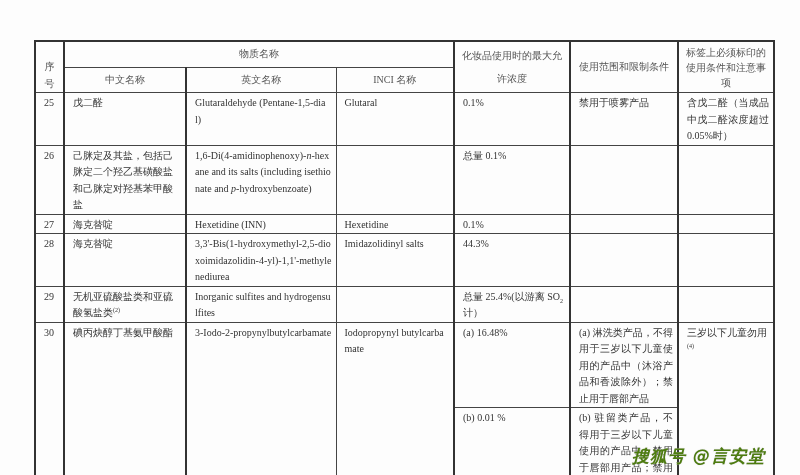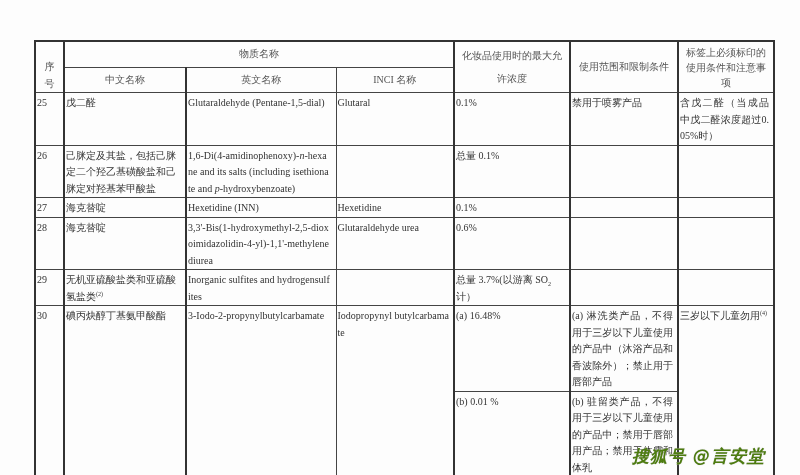--- a/index.html
+++ b/index.html
@@ -1,20 +1,20 @@
 <!DOCTYPE html>
 <html><head>
 <meta charset="utf-8">
 <style>
   html,body{margin:0;padding:0;background:#fdfdfd;}
   body{width:800px;height:475px;position:relative;overflow:hidden;
     font-family:"Liberation Serif","DejaVu Serif",serif;color:#333;}
   table.reg{position:absolute;left:34px;top:40px;border-collapse:collapse;
     table-layout:fixed;width:739px;}
-  table.reg td{border:1px solid #444;vertical-align:top;padding:2px 4px 0 1px;
+  table.reg td{border:1px solid #444;vertical-align:top;padding:2px 4px 0 8px;
     font-size:10px;line-height:16.5px;overflow:hidden;word-break:break-all;}
   table.reg td.hc{text-align:center;vertical-align:middle;padding:0 4px;color:#555;}
   table.reg{border:2px solid #333;}
   td.thick-l{border-left:2px solid #333 !important;margin-left:37px;}
   .just{text-align:justify;}
   sup{font-size:6px;line-height:0;}
   sub{font-size:6px;line-height:0;}
   .watermark{position:absolute;left:632px;top:445px;font-family:"DejaVu Sans",sans-serif;
     font-size:17px;color:#4d7c0f;font-weight:bold;font-style:italic;letter-spacing:1px;
     text-shadow:0 0 1px #bbb;}
@@ -73,32 +73,32 @@
     <td>Hexetidine</td>
     <td class="thick-l">0.1%</td>
     <td class="thick-l"></td>
     <td class="thick-l"></td>
   </tr>
 
   <tr style="height:50px">
     <td>28</td>
     <td class="thick-l">海克替啶</td>
     <td class="thick-l">3,3'-Bis(1-hydroxymethyl-2,5-dioxoimidazolidin-4-yl)-1,1'-methylenediurea</td>
-    <td>Glutaraldehyde urea</td>
-    <td class="thick-l">0.6%</td>
+    <td>Imidazolidinyl salts</td>
+    <td class="thick-l">44.3%</td>
     <td class="thick-l"></td>
     <td class="thick-l"></td>
   </tr>
 
   <tr style="height:34px">
     <td>29</td>
     <td class="thick-l"><span>无机亚硫酸盐类和亚硫酸氢盐类</span><sup>(2)</sup></td>
     <td class="thick-l">Inorganic sulfites and hydrogensulfites</td>
     <td></td>
-    <td class="thick-l"><span>总量 3.7%(以游离 SO</span><sub>2</sub><span> 计）</span></td>
+    <td class="thick-l"><span>总量 25.4%(以游离 SO</span><sub>2</sub><span> 计）</span></td>
     <td class="thick-l"></td>
     <td class="thick-l"></td>
   </tr>
 
   <tr style="height:82px">
     <td rowspan="2">30</td>
     <td rowspan="2" class="thick-l">碘丙炔醇丁基氨甲酸酯</td>
     <td rowspan="2" class="thick-l">3-Iodo-2-propynylbutylcarbamate</td>
     <td rowspan="2">Iodopropynyl butylcarbamate</td>
     <td class="thick-l">(a) 16.48%</td>

